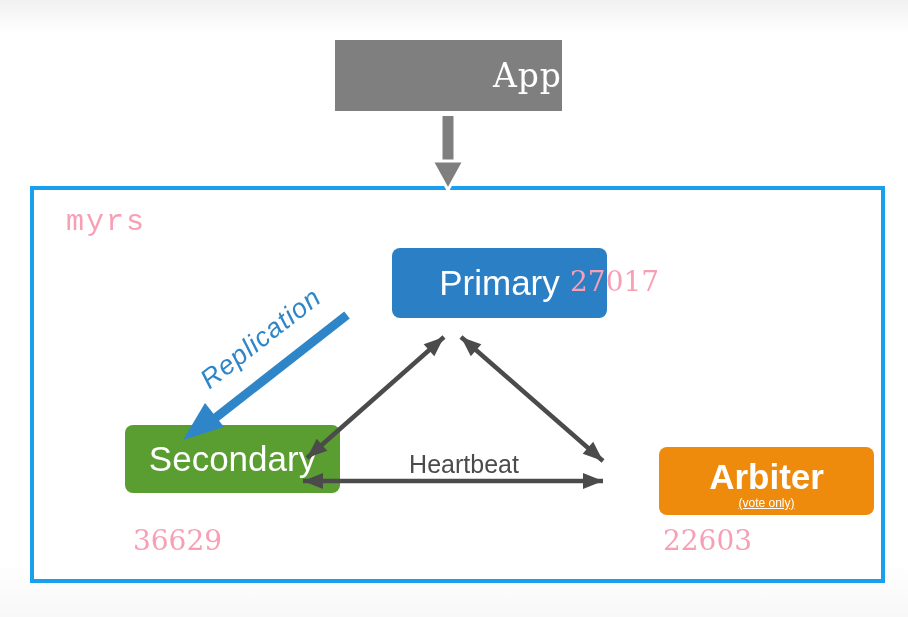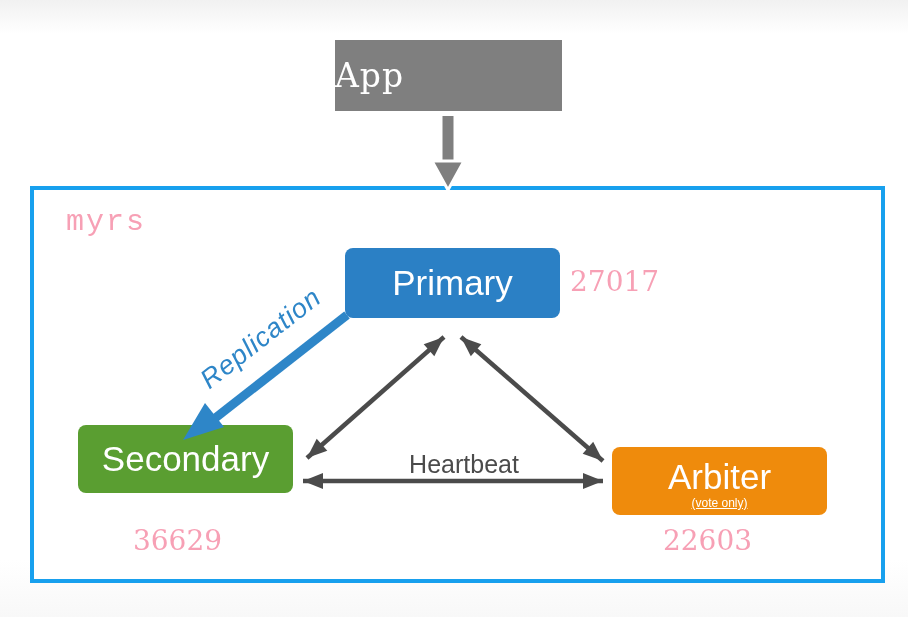--- a/index.html
+++ b/index.html
@@ -5,41 +5,41 @@
   html,body{margin:0;padding:0;}
   body{
     width:908px;height:617px;position:relative;overflow:hidden;
     background:linear-gradient(180deg,#f1f1f1 0px,#ffffff 34px,#ffffff 560px,#f8f8f8 617px);
     font-family:"Liberation Sans",sans-serif;
     -webkit-font-smoothing:antialiased;
   }
   .app-box{
     position:absolute;left:335px;top:40px;width:227px;height:71px;
     background:var(--app-gray);color:#fff;
-    display:flex;align-items:center;justify-content:flex-start;
+    display:flex;align-items:center;justify-content:flex-end;
     font-family:"DejaVu Serif",serif;font-size:33px;letter-spacing:1px;
   }
   .cluster{
     position:absolute;left:30px;top:186px;width:855px;height:397px;
     box-sizing:border-box;border:4px solid var(--border-blue);background:#ffffff;
   }
   .cluster-name{
     position:absolute;left:66px;top:205px;
     font-family:Liberation Mono, monospace;font-size:30px;letter-spacing:2px;
     color:var(--pink);
   }
   .node{
     position:absolute;border-radius:8px;color:#fff;
     display:flex;align-items:center;justify-content:center;
-    font-size:35px;z-index:2;
+    font-size:35px;z-index:2;margin-left:47px;
   }
   .node-primary{left:345px;top:248px;width:215px;height:70px;background:var(--node-blue);}
   .node-secondary{left:78px;top:425px;width:215px;height:68px;background:var(--node-green);}
   .node-arbiter{left:612px;top:447px;width:215px;height:68px;background:var(--node-orange);flex-direction:column;}
-  .node-arbiter .main-label{line-height:1;margin-top:6px;}
+  .node-arbiter .main-label{line-height:1;margin-top:6px;font-weight:bold;}
   .node-arbiter .note-label{font-size:12px;line-height:1;margin-top:3px;text-decoration:underline;}
   .port{
     position:absolute;color:var(--pink);
     font-family:"DejaVu Serif",serif;font-size:28px;z-index:2;
   }
   .port-primary{left:570px;top:265px;}
   .port-secondary{left:70px;top:524px;width:215px;text-align:center;}
   .port-arbiter{left:600px;top:524px;width:215px;text-align:center;}
   .heartbeat-label{
     position:absolute;left:364px;top:450px;width:200px;text-align:center;

